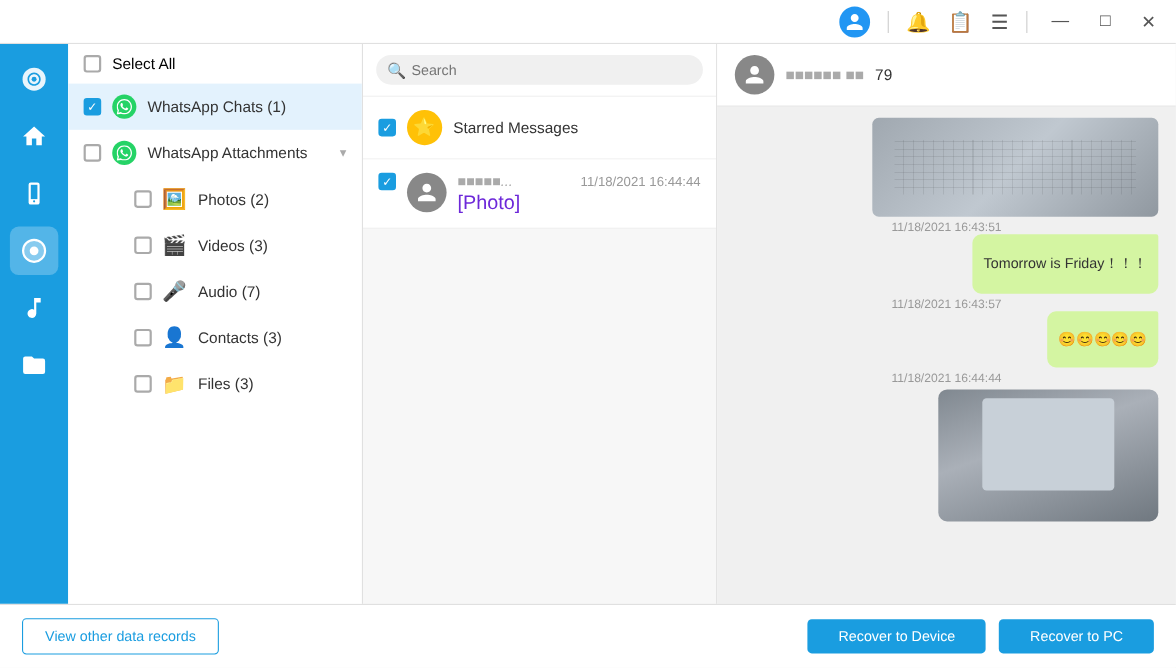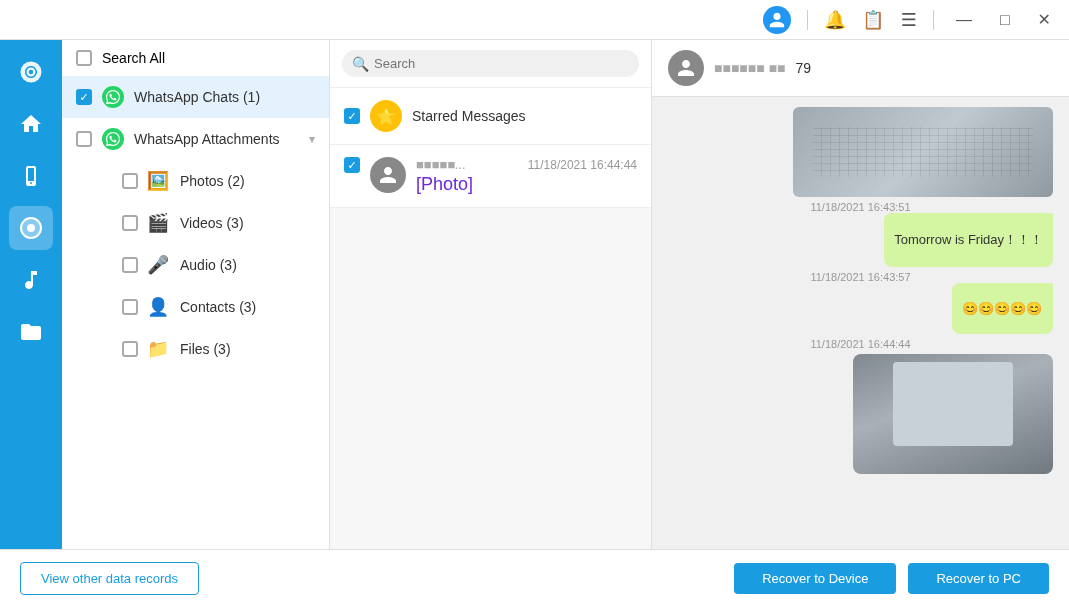--- a/index.html
+++ b/index.html
@@ -139,21 +139,21 @@
         <svg viewBox="0 0 24 24" width="22" height="22">
             <path d="M10 4H4a2 2 0 0 0-2 2v12a2 2 0 0 0 2 2h16a2 2 0 0 0 2-2V8a2 2 0 0 0-2-2h-8l-2-2z" fill="white"></path>
           </svg>
       </div>
     </div>
 
     <div class="tree-panel">
 
       <div class="tree-item">
         <div class="checkbox"></div>
-        <span>Search All</span>
+        <span>Select All</span>
       </div>
 
       <div class="tree-item selected">
         <div class="checkbox checked"></div>
         <div class="whatsapp-badge">
           <svg viewBox="0 0 24 24">
               <path d="M17.472 14.382c-.297-.149-1.758-.867-2.03-.967-.273-.099-.471-.148-.67.15-.197.297-.767.966-.94 1.164-.173.199-.347.223-.644.075-.297-.15-1.255-.463-2.39-1.475-.883-.788-1.48-1.761-1.653-2.059-.173-.297-.018-.458.13-.606.134-.133.298-.347.446-.52.149-.174.198-.298.298-.497.099-.198.05-.371-.025-.52-.075-.149-.669-1.612-.916-2.207-.242-.579-.487-.5-.669-.51-.173-.008-.371-.01-.57-.01-.198 0-.52.074-.792.372-.272.297-1.04 1.016-1.04 2.479 0 1.462 1.065 2.875 1.213 3.074.149.198 2.096 3.2 5.077 4.487.709.306 1.262.489 1.694.625.712.227 1.36.195 1.871.118.571-.085 1.758-.719 2.006-1.413.248-.694.248-1.289.173-1.413-.074-.124-.272-.198-.57-.347z"></path>
               <path d="M12 0C5.373 0 0 5.373 0 12c0 2.123.553 4.11 1.522 5.836L.057 23.886a.5.5 0 0 0 .613.612l6.096-1.456A11.945 11.945 0 0 0 12 24c6.627 0 12-5.373 12-12S18.627 0 12 0zm0 22a9.957 9.957 0 0 1-5.068-1.375l-.363-.216-3.767.9.924-3.727-.236-.374A9.957 9.957 0 0 1 2 12c0-5.514 4.486-10 10-10s10 4.486 10 10-4.486 10-10 10z"></path>
             </svg>
         </div>
@@ -180,21 +180,21 @@
 
       <div class="tree-item sub-item">
         <div class="checkbox"></div>
         <span class="item-icon" style="font-size:18px;">🎬</span>
         <span class="item-label">Videos (3)</span>
       </div>
 
       <div class="tree-item sub-item">
         <div class="checkbox"></div>
         <span class="item-icon" style="font-size:18px;">🎤</span>
-        <span class="item-label">Audio (3)</span>
+        <span class="item-label">Audio (7)</span>
       </div>
 
       <div class="tree-item sub-item">
         <div class="checkbox"></div>
         <span class="item-icon" style="font-size:18px;">👤</span>
         <span class="item-label">Contacts (3)</span>
       </div>
 
       <div class="tree-item sub-item">
         <div class="checkbox"></div>

